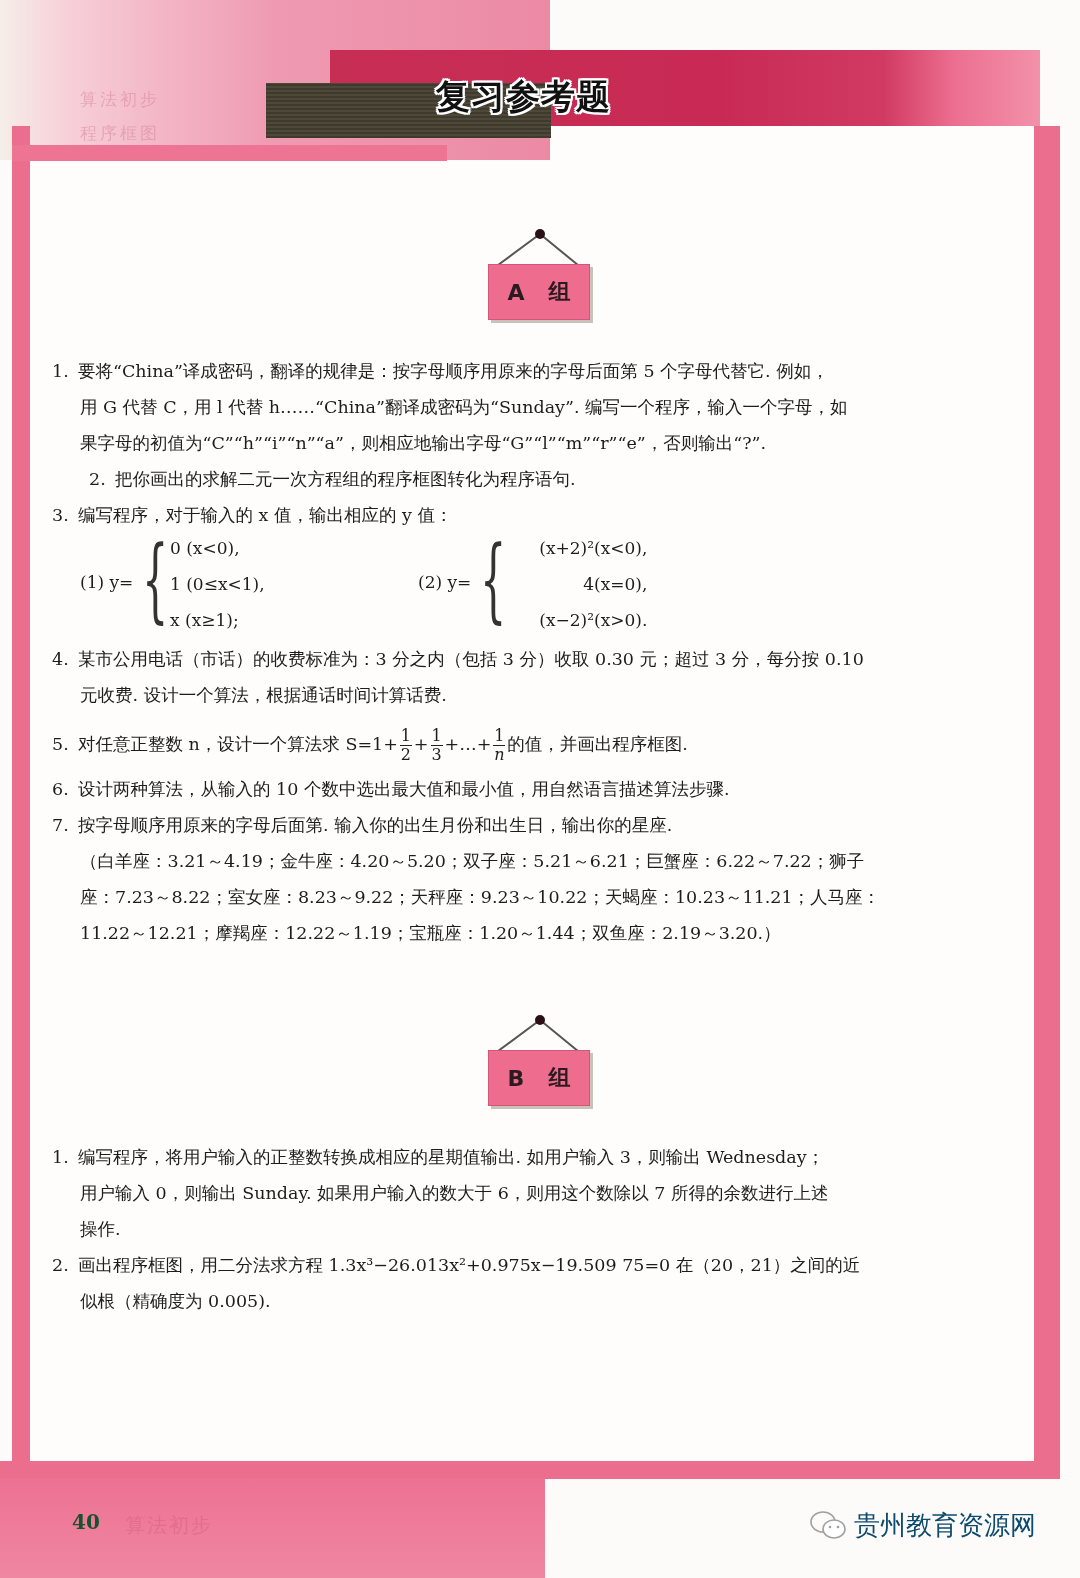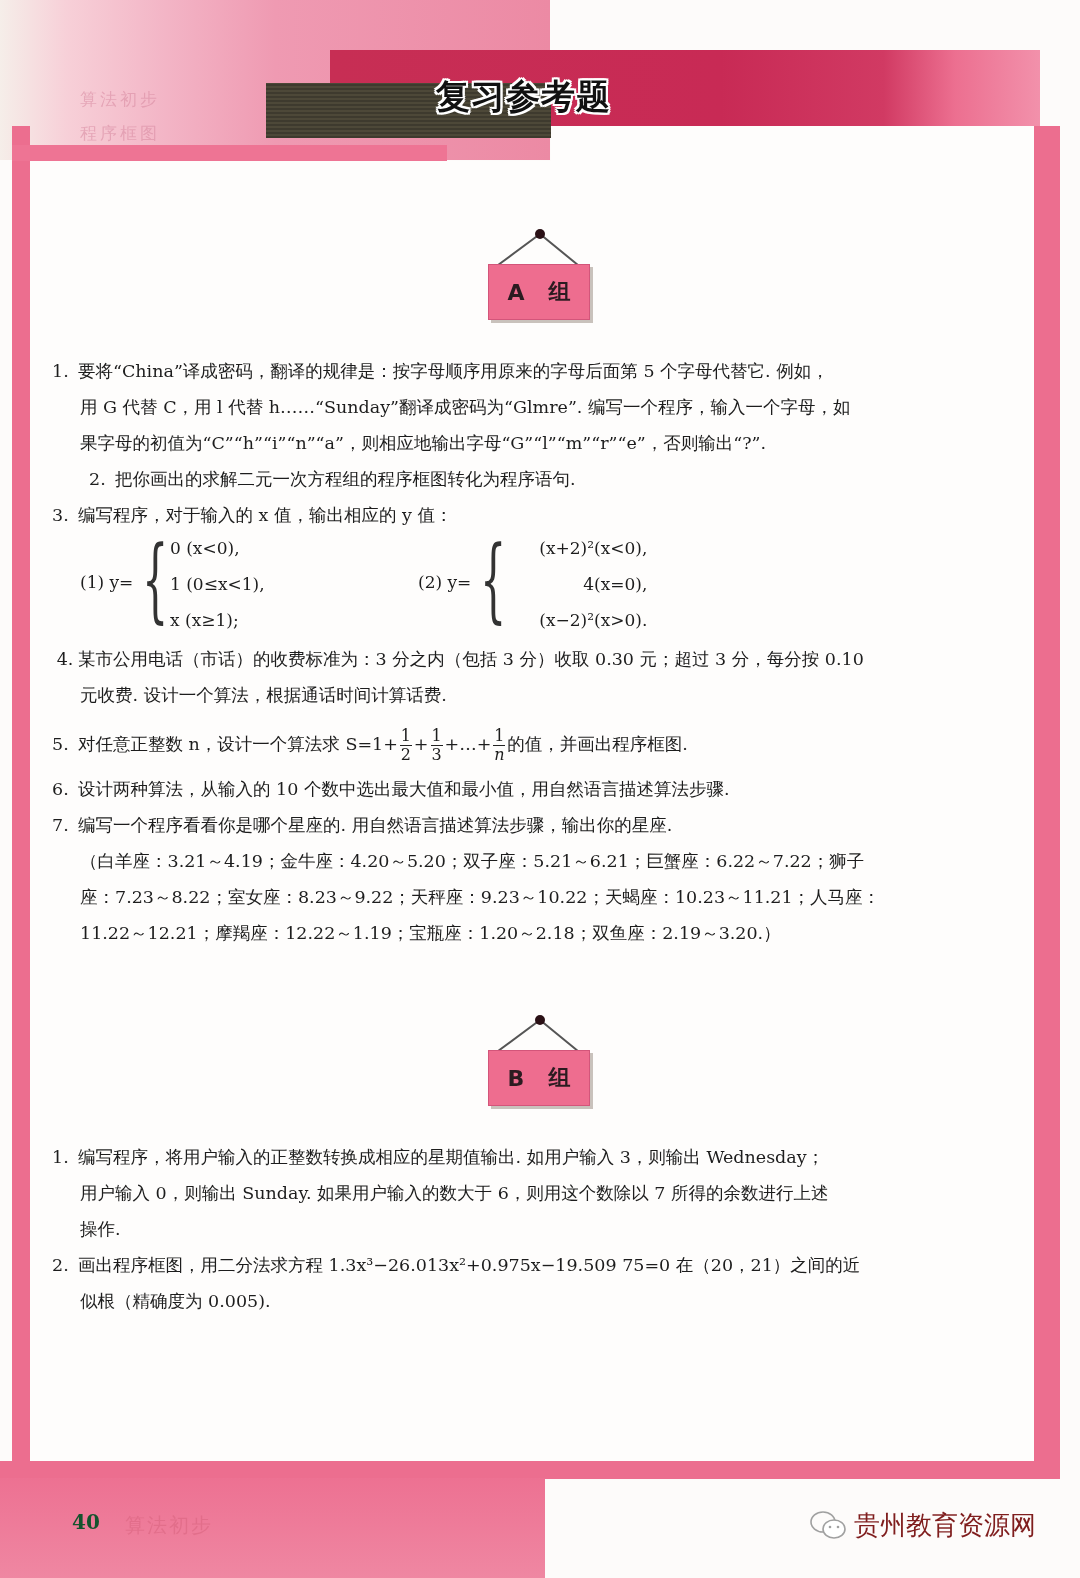--- a/index.html
+++ b/index.html
@@ -53,21 +53,21 @@
   }
   .page-number {
     position:absolute; left:72px; top:1510px; font-size:20px; font-weight:bold; color:#14532d;
   }
   .bottom-ghost {
     position:absolute; left:125px; top:1512px; font-size:20px; color:#d9647f; opacity:.55; letter-spacing:2px;
     font-family:"DejaVu Sans", sans-serif;
   }
   .watermark {
     position:absolute; left:808px; top:1508px; display:flex; align-items:center; gap:6px;
-    color:#7f1d1d; font-size:26px; font-family:"DejaVu Sans", sans-serif;
+    color:#0c4a6e; font-size:26px; font-family:"DejaVu Sans", sans-serif;
   }
   .wm-icon { width:40px; height:34px; }
 
   .sign { position:absolute; width:110px; height:100px; }
   .sign-board {
     position:absolute; left:4px; top:42px; width:100px; height:54px;
     background:#ee6d8f; border:1px solid #d3557a;
     box-shadow: 3px 3px 0 #c9c2bc;
     display:flex; align-items:center; justify-content:center; gap:24px;
     font-family:"DejaVu Sans", sans-serif; font-weight:bold; font-size:22px; color:#2b1b20;
@@ -112,64 +112,64 @@
     <circle cx="100" cy="48" r="3" fill="#7a1b33"></circle>
   </svg>
   <div class="sign-board">
     <span>A</span>
     <span>组</span>
   </div>
 </div>
 
 <div class="content" style="top:0;">
   <div class="line" style="top:358px;"><span class="num">1.</span><span>要将“China”译成密码，翻译的规律是：按字母顺序用原来的字母后面第 5 个字母代替它. 例如，</span></div>
-  <div class="line indent" style="top:394px;">用 G 代替 C，用 l 代替 h……“Sunday”翻译成密码为“Glmre”. 编写一个程序，输入一个字母，如</div>
+  <div class="line indent" style="top:394px;">用 G 代替 C，用 l 代替 h……“China”翻译成密码为“Sunday”. 编写一个程序，输入一个字母，如</div>
   <div class="line indent" style="top:430px;">果字母的初值为“C”“h”“i”“n”“a”，则相应地输出字母“G”“l”“m”“r”“e”，否则输出“?”.</div>
 
   <div class="line" style="top:466px;margin-left:37px;"><span class="num">2.</span><span>把你画出的求解二元一次方程组的程序框图转化为程序语句.</span></div>
 
   <div class="line" style="top:502px;"><span class="num">3.</span><span>编写程序，对于输入的 x 值，输出相应的 y 值：</span></div>
 
   <div class="case" style="left:28px; top:572px;">(1)  y=</div>
   <div class="brace" style="left:90px; top:534px;">{</div>
   <div class="case" style="left:118px; top:538px;"><span>0</span> <span>(x&lt;0),</span></div>
   <div class="case" style="left:118px; top:574px;"><span>1</span> <span>(0≤x&lt;1),</span></div>
   <div class="case" style="left:118px; top:610px;"><span>x</span> <span>(x≥1);</span></div>
 
   <div class="case" style="left:366px; top:572px;">(2)  y=</div>
   <div class="brace" style="left:428px; top:534px;">{</div>
   <div class="case" style="left:456px; top:538px;"><span style="display:inline-block;width:86px;">(x+2)²</span><span>(x&lt;0),</span></div>
   <div class="case" style="left:456px; top:574px;"><span style="display:inline-block;width:86px;">4</span><span>(x=0),</span></div>
   <div class="case" style="left:456px; top:610px;"><span style="display:inline-block;width:86px;">(x−2)²</span><span>(x&gt;0).</span></div>
 
-  <div class="line" style="top:646px;text-align:center;"><span class="num">4.</span><span>某市公用电话（市话）的收费标准为：3 分之内（包括 3 分）收取 0.30 元；超过 3 分，每分按 0.10</span></div>
+  <div class="line" style="top:646px;"><span class="num">4.</span><span>某市公用电话（市话）的收费标准为：3 分之内（包括 3 分）收取 0.30 元；超过 3 分，每分按 0.10</span></div>
   <div class="line indent" style="top:682px;">元收费. 设计一个算法，根据通话时间计算话费.</div>
 
   <div class="line" style="top:724px; line-height:40px;">
     <span class="num">5.</span><span>对任意正整数 n，设计一个算法求 S=1+</span><span class="frac">
         <span>1</span>
         <span class="bar"></span>
         <span>2</span>
       </span>+<span class="frac">
         <span>1</span>
         <span class="bar"></span>
         <span>3</span>
       </span><span>+…+</span><span class="frac">
         <span>1</span>
         <span class="bar"></span>
         <span class="math-i">n</span>
       </span><span>的值，并画出程序框图.</span>
   </div>
 
   <div class="line" style="top:776px;"><span class="num">6.</span><span>设计两种算法，从输入的 10 个数中选出最大值和最小值，用自然语言描述算法步骤.</span></div>
 
-  <div class="line" style="top:812px;"><span class="num">7.</span><span>编写一个程序看看你是哪个星座的. 用自然语言描述算法步骤，输出你的星座.</span></div>
+  <div class="line" style="top:812px;"><span class="num">7.</span><span>按字母顺序用原来的字母后面第. 输入你的出生月份和出生日，输出你的星座.</span></div>
   <div class="line indent" style="top:848px;">（白羊座：3.21～4.19；金牛座：4.20～5.20；双子座：5.21～6.21；巨蟹座：6.22～7.22；狮子</div>
   <div class="line indent" style="top:884px;">座：7.23～8.22；室女座：8.23～9.22；天秤座：9.23～10.22；天蝎座：10.23～11.21；人马座：</div>
-  <div class="line indent" style="top:920px;">11.22～12.21；摩羯座：12.22～1.19；宝瓶座：1.20～2.18；双鱼座：2.19～3.20.）</div>
+  <div class="line indent" style="top:920px;">11.22～12.21；摩羯座：12.22～1.19；宝瓶座：1.20～1.44；双鱼座：2.19～3.20.）</div>
 </div>
 
 <div class="sign" style="left:484px; top:1008px;">
   <svg width="110" height="60">
     <path d="M10 46 L56 12 L100 48" stroke="#555" stroke-width="2" fill="none"></path>
     <circle cx="56" cy="12" r="5" fill="#2a1015"></circle>
     <circle cx="10" cy="46" r="3" fill="#7a1b33"></circle>
     <circle cx="100" cy="48" r="3" fill="#7a1b33"></circle>
   </svg>
   <div class="sign-board">

